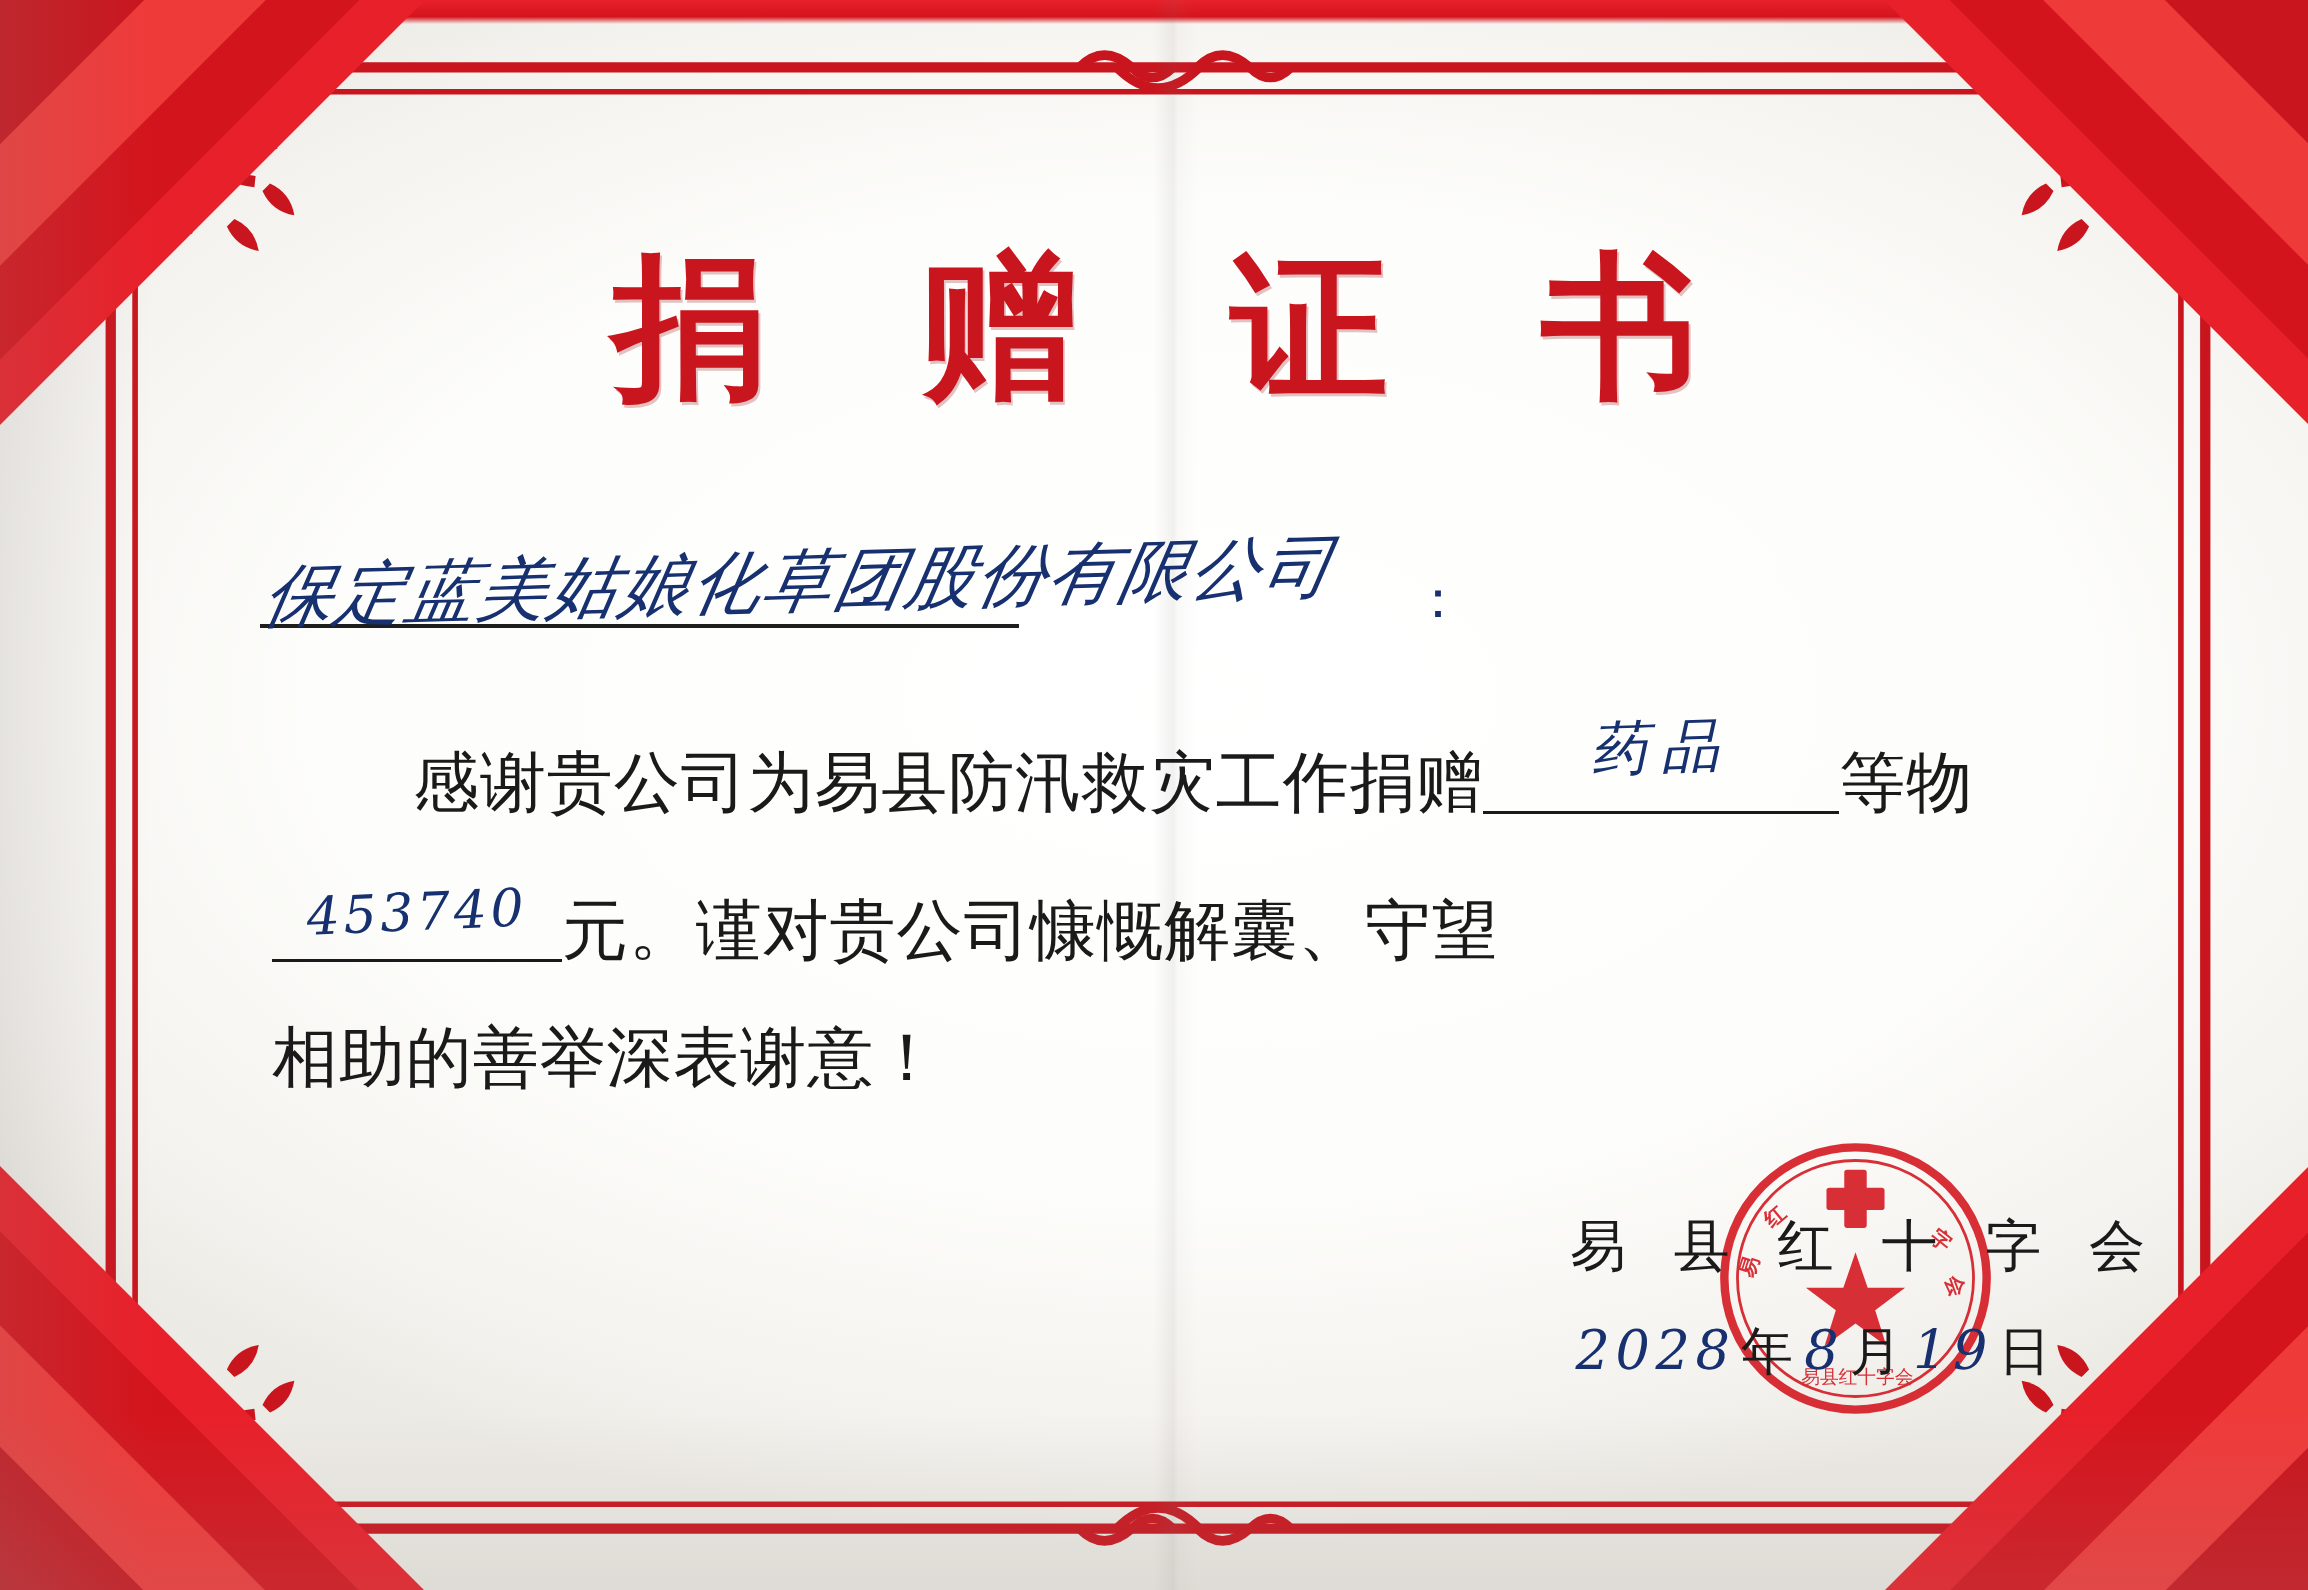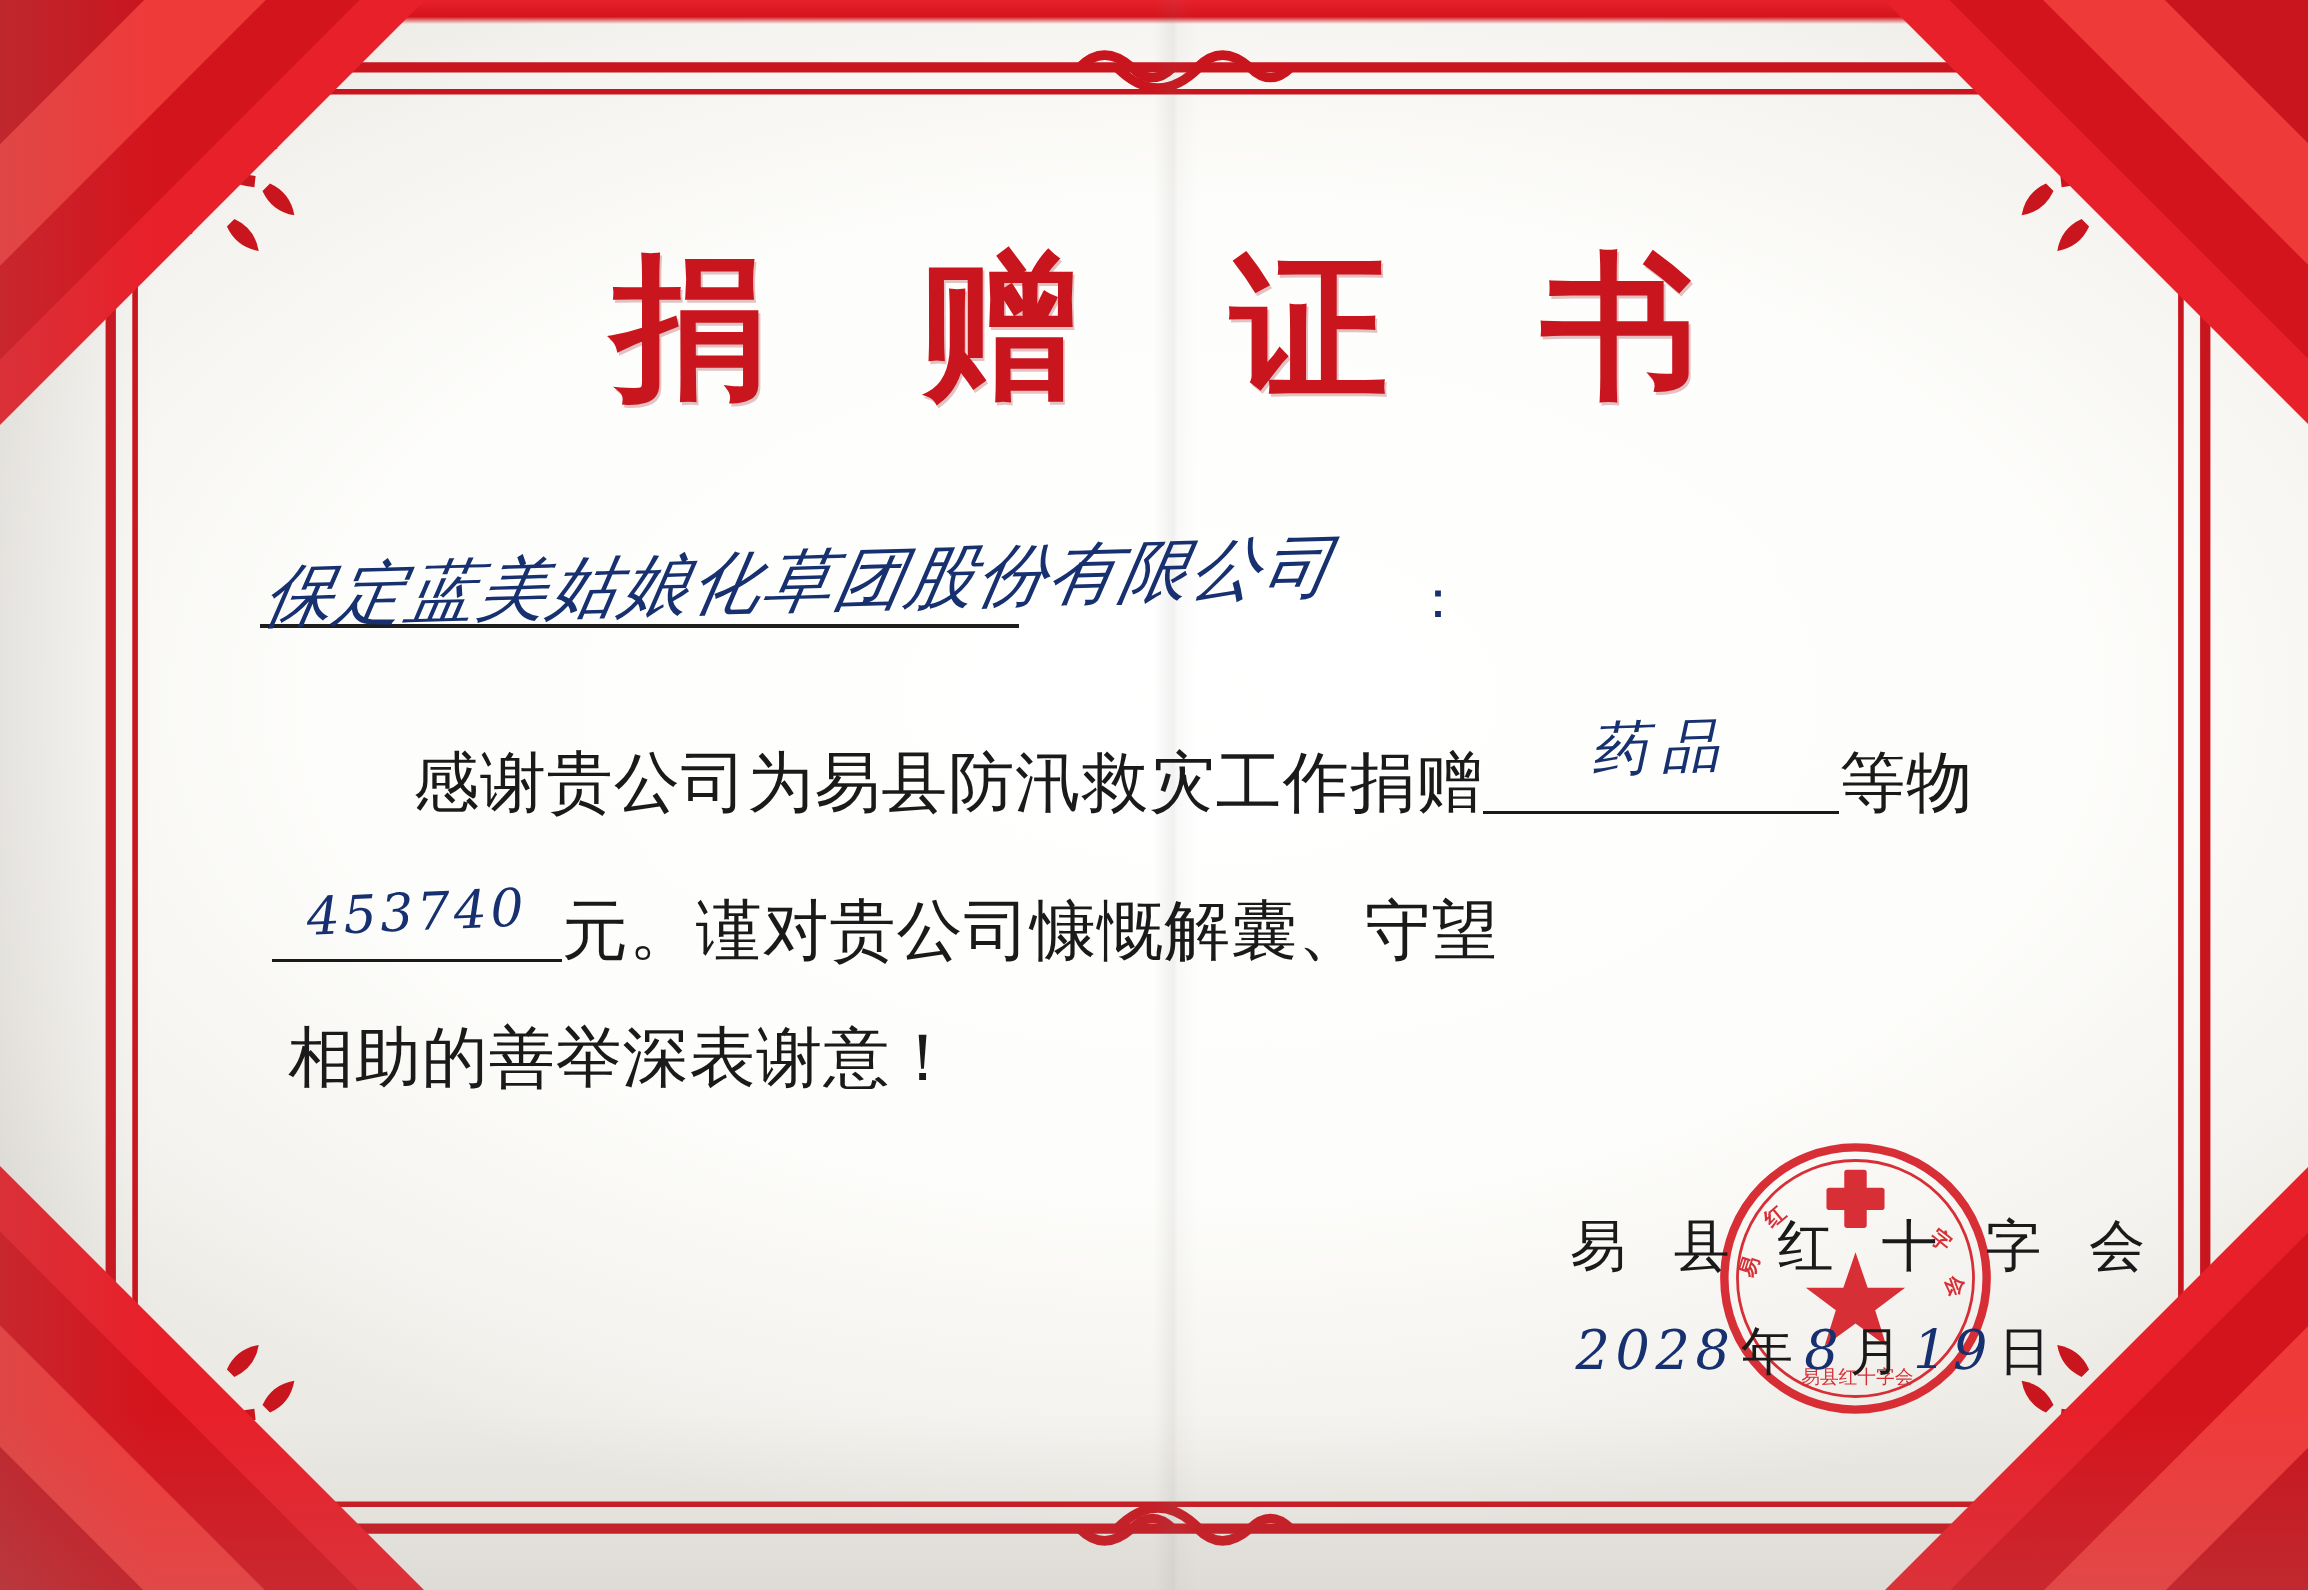--- a/index.html
+++ b/index.html
@@ -144,21 +144,21 @@
     width: 1799px;
     font-family: "DejaVu Sans", sans-serif;
     font-size: 66px;
     line-height: 66px;
     color: #1a1a1a;
     white-space: nowrap;
     letter-spacing: 0.9px;
   }
   #body-line-1 { top: 740px; }
   #body-line-2 { top: 888px; left: 272px; }
-  #body-line-3 { top: 1025px; left: 288px; }
+  #body-line-3 { top: 1025px; left: 272px; }
 
   .indent { display: inline-block; width: 141px; }
 
   .fill-slot {
     position: relative;
     display: inline-block;
     text-align: center;
     border-bottom: 3.7px solid #1a1a1a;
     vertical-align: -9.4px;
   }

